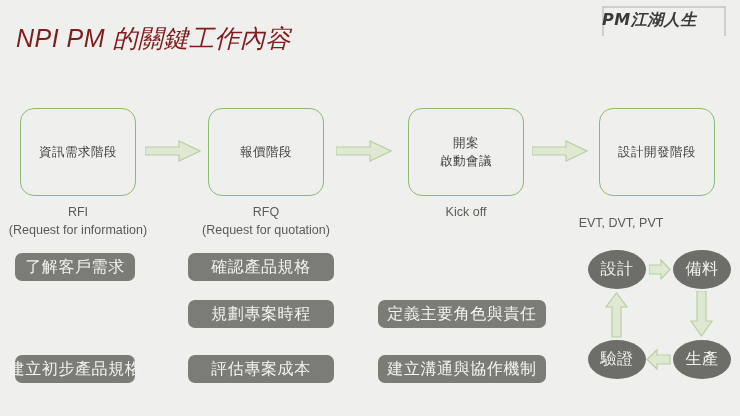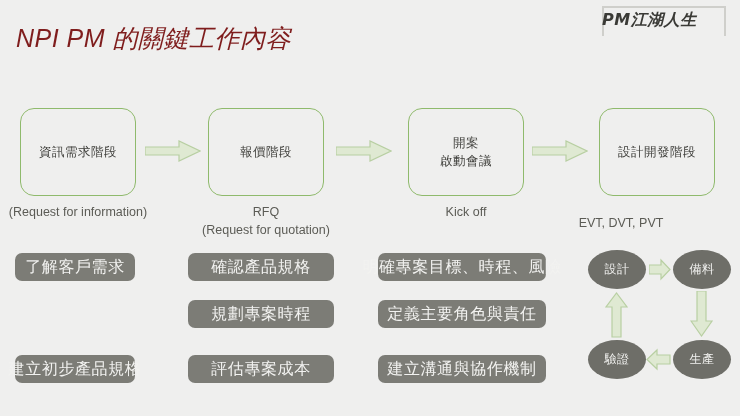--- a/index.html
+++ b/index.html
@@ -141,21 +141,21 @@
     position: absolute;
     width: 58px;
     height: 39px;
     border-radius: 50%;
     background: #6e6e68;
     display: flex;
     align-items: center;
     justify-content: center;
   }
   .node-label {
-    font-size: 12px;
+    font-size: 16px;
     color: #f1f1ef;
     letter-spacing: 0.6px;
     white-space: nowrap;
   }
   .node-design  { left: 588px; top: 250px; }
   .node-prep    { left: 673px; top: 250px; }
   .node-produce { left: 673px; top: 340px; }
   .node-verify  { left: 588px; top: 340px; }
 
   .cyc-arrow { position: absolute; }
@@ -173,20 +173,21 @@
 
   <div class="brand-logo">
     <div class="bracket"></div>
     <div class="brand-text">PM江湖人生</div>
   </div>
 
   <div class="stage stage-1">
     <div class="stage-label">資訊需求階段</div>
   </div>
   <div class="caption cap-1">
+    <div>RFI</div>
     <div>(Request for information)</div>
   </div>
 
   <div class="harrow harrow-1">
     <svg width="56" height="24" viewBox="0 0 56 24">
       <polygon points="0,8 34,8 34,2 55,12 34,22 34,16 0,16" fill="#dfe9d2" stroke="#b8cfa2" stroke-width="1.2"></polygon>
     </svg>
   </div>
 
   <div class="stage stage-2">
@@ -236,23 +237,20 @@
   <div class="pill col2 row1">
     <span class="pill-label">確認產品規格</span>
   </div>
   <div class="pill col2 row2">
     <span class="pill-label">規劃專案時程</span>
   </div>
   <div class="pill col2 row3">
     <span class="pill-label">評估專案成本</span>
   </div>
 
-  <div class="pill col3 row1">
-    <span class="pill-label">明確專案目標、時程、風險</span>
-  </div>
   <div class="pill col3 row2">
     <span class="pill-label">定義主要角色與責任</span>
   </div>
   <div class="pill col3 row3">
     <span class="pill-label">建立溝通與協作機制</span>
   </div>
 
   <div class="node node-design">
     <span class="node-label">設計</span>
   </div>

